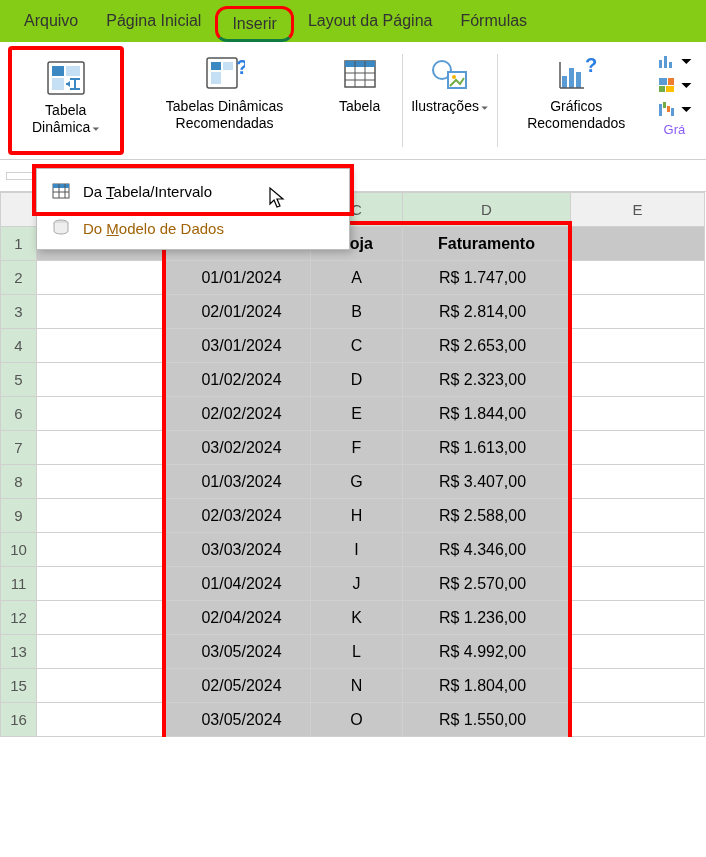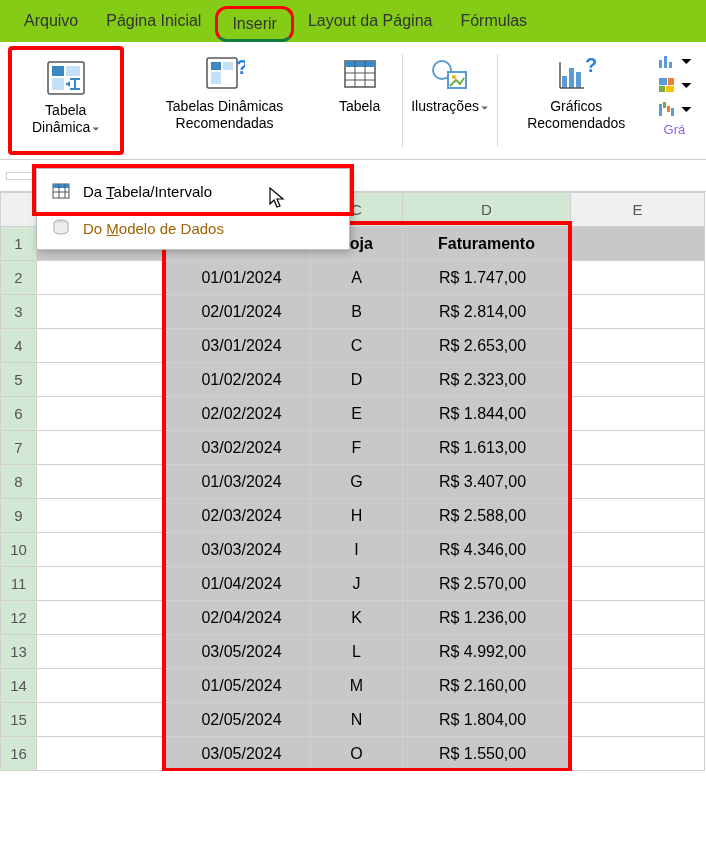--- a/index.html
+++ b/index.html
@@ -470,28 +470,20 @@
         </tr>
         <tr>
           <th class="sel">13</th>
           <td></td>
           <td class="sel-cell data-cell-left">03/05/2024</td>
           <td class="sel-cell">L</td>
           <td class="sel-cell data-cell-right">R$ 4.992,00</td>
           <td></td>
         </tr>
         <tr>
-          <th class="sel">14</th>
-          <td></td>
-          <td class="sel-cell data-cell-left">01/05/2024</td>
-          <td class="sel-cell">M</td>
-          <td class="sel-cell data-cell-right">R$ 2.160,00</td>
-          <td></td>
-        </tr>
-        <tr>
           <th class="sel">15</th>
           <td></td>
           <td class="sel-cell data-cell-left">02/05/2024</td>
           <td class="sel-cell">N</td>
           <td class="sel-cell data-cell-right">R$ 1.804,00</td>
           <td></td>
         </tr>
         <tr>
           <th class="sel">16</th>
           <td></td>

